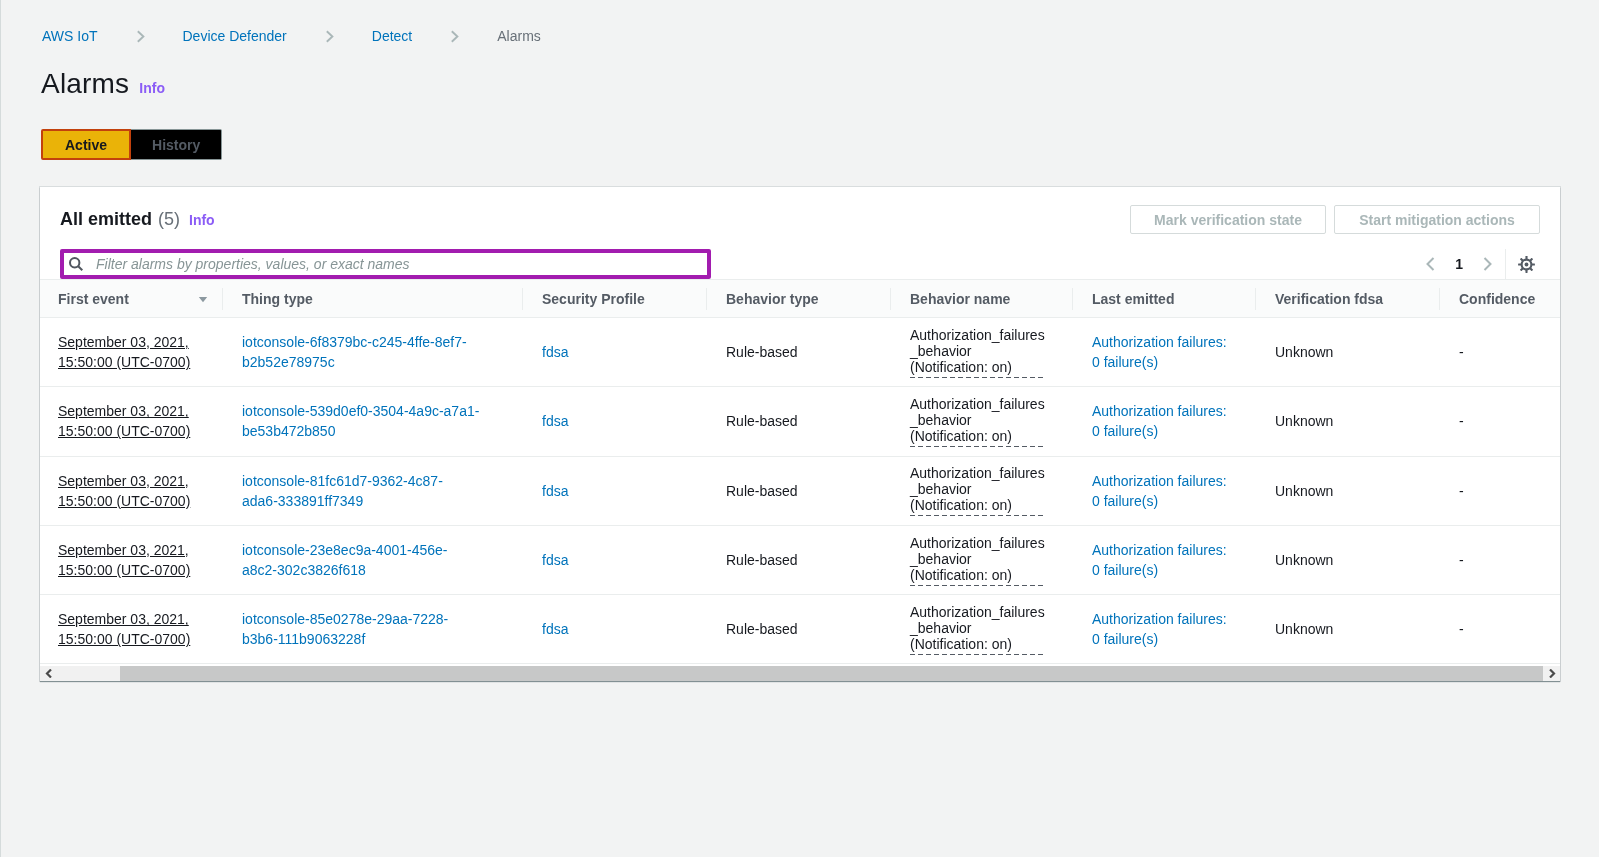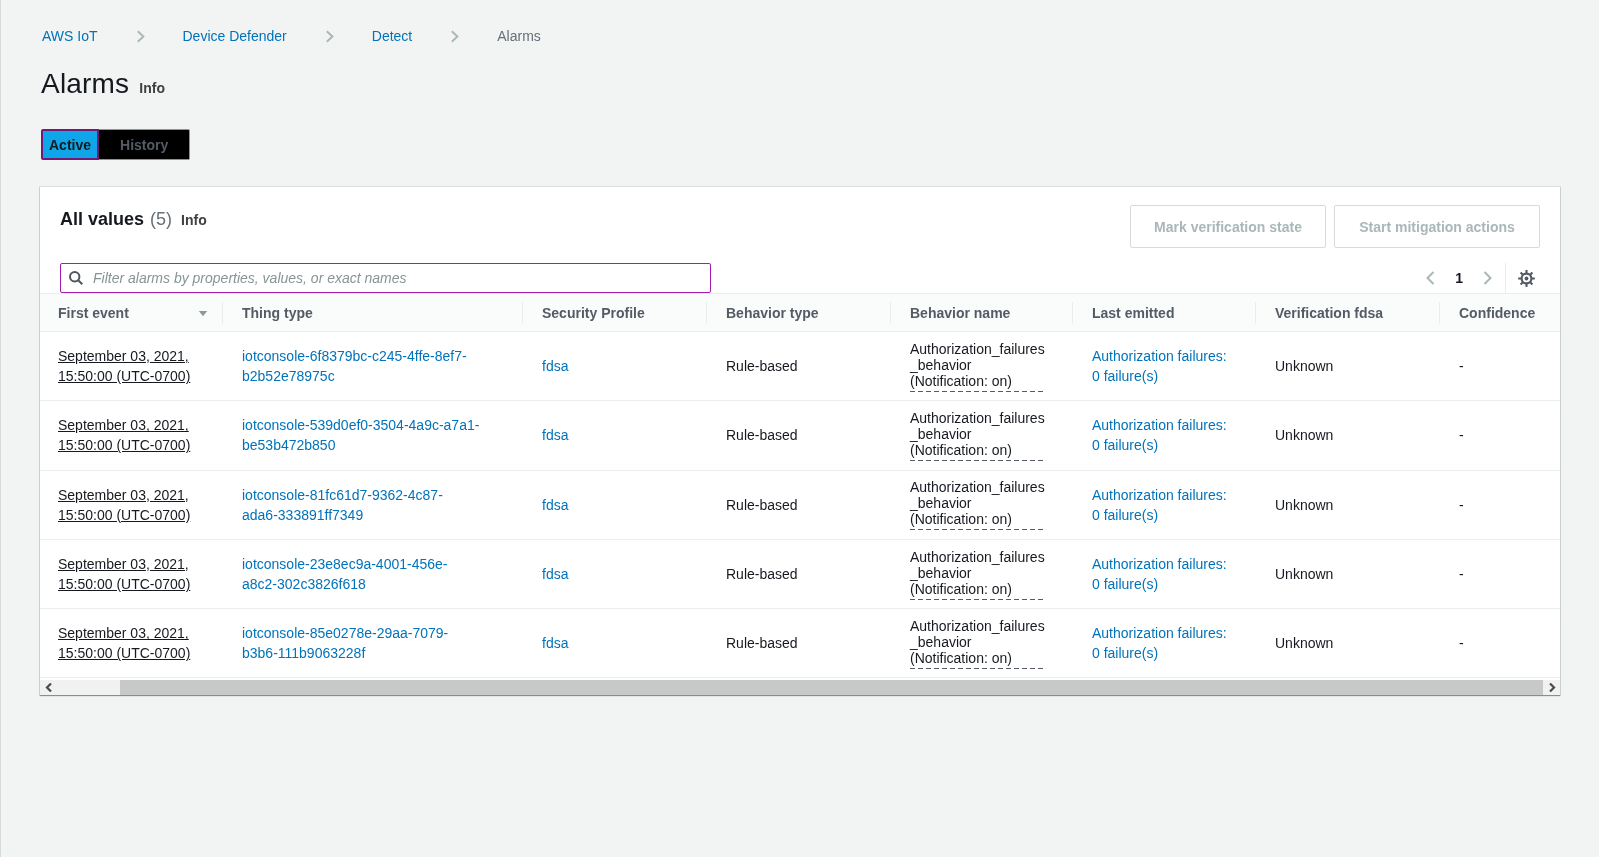--- a/index.html
+++ b/index.html
@@ -16,47 +16,47 @@
 
   
   .breadcrumbs { display:flex; align-items:center; font-size:14px; height:20px; margin-left:2px;gap:22px; }
   .breadcrumbs a { color:#0073bb; text-decoration:none; }
   .crumb-current { color:#687078; }
   .crumb-sep { display:inline-flex; margin:0 14px; }
 
   
   .title-row { margin-top:20px; margin-left:1px; display:flex; align-items:baseline; }
   h1.page-title { font-size:28px; font-weight:400; line-height:36px; color:#16191f; letter-spacing:0.2px; }
-  .info-link { font-size:14px; font-weight:700; color:#404040; text-decoration:none; }
+  .info-link { font-size:14px; font-weight:700; color:#8b5cf6; text-decoration:none; }
   .title-row .info-link { margin-left:10px; }
 
   
   .tabs { margin-top:27px; margin-left:1px; display:flex; }
   .tab { height:31px; padding:0 21px; font-size:14px; font-weight:700; display:flex; align-items:center;
          background:#000000; border:1px solid #879596; color:#545b64; cursor:pointer;
          font-family:inherit; }
-  .tab.active { background:#0ea5e9; border:2px solid #701a75; color:#16191f; padding:0 6px; border-radius:2px 0 0 2px; }
+  .tab.active { background:#eab308; border:2px solid #c2410c; color:#16191f; padding:0 22px; border-radius:2px 0 0 2px; }
   .tab.inactive { border-left:none; border-radius:0 2px 2px 0; }
 
   
   .card { margin-top:27px; background:#fff;
           box-shadow:0 0 0 1px rgba(0,28,36,.10), 0 1px 1px 0 rgba(0,28,36,.40); }
   .card-header { display:flex; justify-content:space-between; align-items:flex-start; padding:18px 20px 0 20px; }
   .panel-title-row { display:flex; align-items:baseline; padding-top:3px; }
   .panel-title { font-size:18px; font-weight:700; line-height:22px; color:#16191f; display:inline; }
   .panel-count { font-size:18px; font-weight:400; color:#687078; margin-left:6px; }
   .panel-title-row .info-link { margin-left:9px; }
   .actions { display:flex; gap:8px; }
-  .btn { height:43px; padding:0 10px; background:#fff; border:1px solid #d5dbdb; border-radius:2px;
+  .btn { height:29px; padding:0 10px; background:#fff; border:1px solid #d5dbdb; border-radius:2px;
          font-size:14px; font-weight:700; color:#aab7b8; font-family:inherit; }
 
   
   .toolbar { display:flex; justify-content:space-between; align-items:center; padding:15px 20px 0 20px; }
   .search { position:relative; width:651px; }
-  .search input { width:100%; height:30px; border:1px solid #a21caf; border-radius:2px;
+  .search input { width:100%; height:30px; border:4px solid #a21caf; border-radius:2px;
                   padding:0 8px 0 32px; font-size:14px; font-family:inherit; color:#16191f; background:#fff; }
   .search input::placeholder { font-style:italic; color:#879596; opacity:1; }
   .search .search-icon { position:absolute; left:8px; top:7px; width:16px; height:16px; pointer-events:none; }
   .pager { display:flex; align-items:center; }
   .pg-btn { background:none; border:none; width:16px; height:16px; display:flex; align-items:center; justify-content:center; cursor:pointer; padding:0; }
   .pg-num { font-size:14px; font-weight:700; color:#16191f; margin:0 16px; }
   .pg-divider { width:1px; height:30px; background:#eaeded; margin-left:10px; }
   .gear-btn { background:none; border:none; cursor:pointer; padding:0; margin-left:12px; margin-right:5px; width:17px; height:17px; display:flex; }
 
   
@@ -118,21 +118,21 @@
 
   <div class="tabs">
     <button class="tab active">Active</button>
     <button class="tab inactive">History</button>
   </div>
 
   <section class="card">
 
     <div class="card-header">
       <div class="panel-title-row">
-        <h2 class="panel-title">All values</h2>
+        <h2 class="panel-title">All emitted</h2>
         <span class="panel-count">(5)</span>
         <a href="#" class="info-link">Info</a>
       </div>
       <div class="actions">
         <button class="btn" style="min-width:196px" disabled="">Mark verification state</button>
         <button class="btn" style="min-width:206px" disabled="">Start mitigation actions</button>
       </div>
     </div>
 
     <div class="toolbar">
@@ -263,21 +263,21 @@
           <td><a href="#" class="cell-link"><div>Authorization failures:</div><div>0 failure(s)</div></a></td>
           <td>Unknown</td>
           <td>-</td>
         </tr>
 
         <tr>
           <td>
                 <div>September 03, 2021,</div>
                 <div>15:50:00 (UTC-0700)</div>
               </td>
-          <td><a href="#" class="cell-link"><div>iotconsole-85e0278e-29aa-7079-</div><div>b3b6-111b9063228f</div></a></td>
+          <td><a href="#" class="cell-link"><div>iotconsole-85e0278e-29aa-7228-</div><div>b3b6-111b9063228f</div></a></td>
           <td><a href="#" class="cell-link">fdsa</a></td>
           <td>Rule-based</td>
           <td><span class="behavior-block"><div>Authorization_failures</div><div>_behavior</div><div>(Notification: on)</div></span></td>
           <td><a href="#" class="cell-link"><div>Authorization failures:</div><div>0 failure(s)</div></a></td>
           <td>Unknown</td>
           <td>-</td>
         </tr>
       </tbody>
       </table>
 

